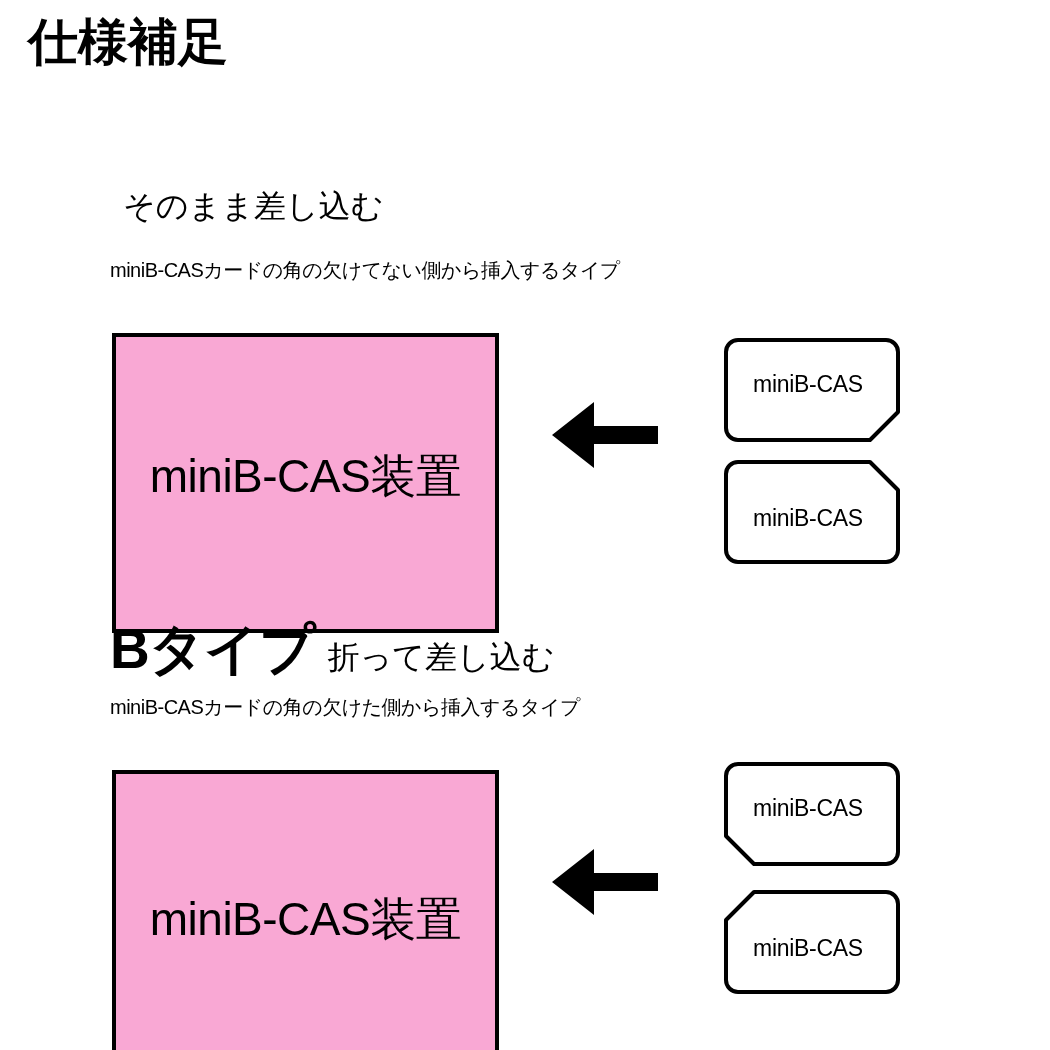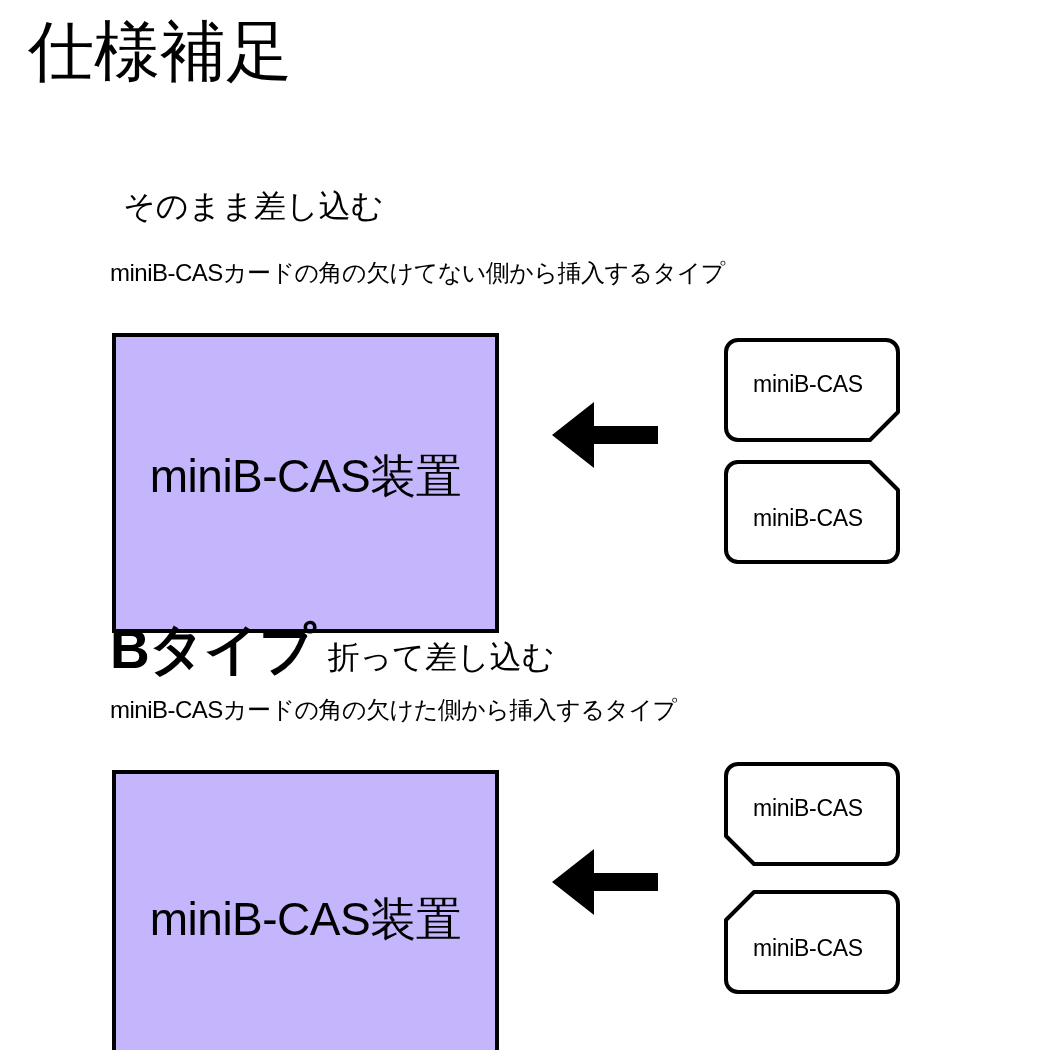--- a/index.html
+++ b/index.html
@@ -19,22 +19,22 @@
   .page {
     position: absolute;
     inset: 0;
   }
 
   
   .page-title {
     position: absolute;
     left: 28px;
     top: 14px;
-    font-size: 66px;
-    font-weight: normal;
+    font-size: 50px;
+    font-weight: bold;
     line-height: 1.15;
     letter-spacing: 0px;
     white-space: nowrap;
   }
 
   
   .section {
     position: absolute;
     left: 0;
     width: 1050px;
@@ -60,35 +60,35 @@
     font-size: 32px;
     font-weight: normal;
     margin-left: 13px;
     letter-spacing: 0px;
   }
 
   .section-desc {
     position: absolute;
     left: 110px;
     top: 72px;
-    font-size: 24px;
+    font-size: 20px;
     letter-spacing: -0.5px;
     white-space: nowrap;
   }
 
   
   .device-box {
     position: absolute;
     left: 112px;
     top: 148px;
     width: 387px;
     height: 300px;
     border: 4px solid #000000;
     box-sizing: border-box;
-    background: #c4b5fd;
+    background: #f9a8d4;
   }
   .device-label {
     position: absolute;
     left: 0;
     right: 0;
     top: 50%;
     transform: translateY(-50%);
     text-align: center;
     font-size: 46px;
     letter-spacing: -0.5px;

